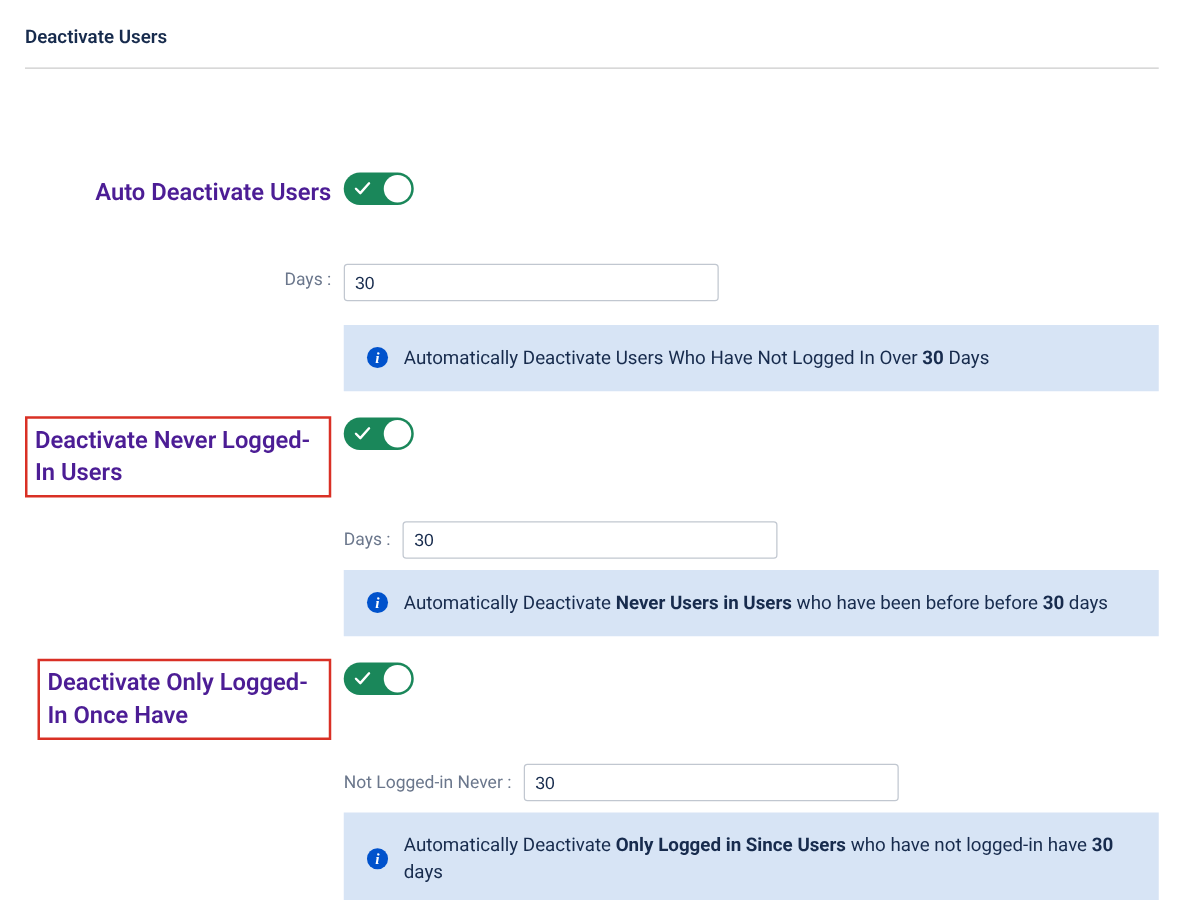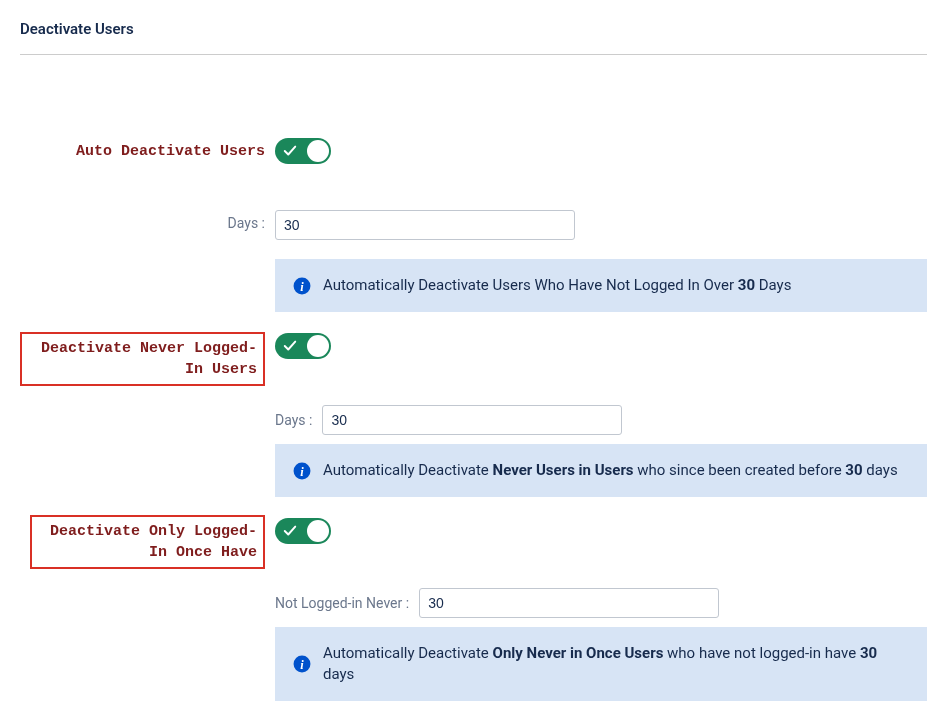--- a/index.html
+++ b/index.html
@@ -33,31 +33,30 @@
     }
     .label-col {
       width: 255px;
       min-width: 255px;
       text-align: right;
       padding-right: 10px;
       padding-top: 6px;
     }
     .label-col label {
       font-weight: 600;
-      color: #7f1d1d;
-      font-size: 15px;
+      color: #4c1d95;
+      font-size: 19px;
       display: inline-block;
       line-height: 1.4;
-      font-family: Liberation Mono, monospace;
     }
     .label-highlight {
       border: 2px solid #D93025;
       padding: 4px 6px;
       display: inline-block;
-      text-align: right;
+      text-align: left;
       line-height: 1.4;
     }
     .control-col {
       flex: 1;
       display: flex;
       align-items: center;
       min-height: 32px;
     }
     .sub-label-col {
       width: 255px;
@@ -209,21 +208,21 @@
 </div>
 
 <div class="info-banner">
   <span class="info-icon">
     <svg viewBox="0 0 16 16" width="18" height="18">
         <circle cx="8" cy="8" r="7.5" fill="#0052CC"></circle>
         <text x="8" y="12" text-anchor="middle" font-family="Georgia, serif" font-style="italic" font-weight="bold" font-size="11" fill="#fff">i</text>
       </svg>
   </span>
   <span class="info-text">
-    <span>Automatically Deactivate </span><b>Never Users in Users</b><span> who since been created before </span><b>30</b><span> days</span>
+    <span>Automatically Deactivate </span><b>Never Users in Users</b><span> who have been before before </span><b>30</b><span> days</span>
   </span>
 </div>
 
 <div class="form-row">
   <div class="label-col" style="padding-top:0;">
     <span class="label-highlight" style="max-width:235px;">
       <label>Deactivate Only Logged-In Once Have</label>
     </span>
   </div>
   <div class="control-col">
@@ -247,17 +246,17 @@
 </div>
 
 <div class="info-banner">
   <span class="info-icon">
     <svg viewBox="0 0 16 16" width="18" height="18">
         <circle cx="8" cy="8" r="7.5" fill="#0052CC"></circle>
         <text x="8" y="12" text-anchor="middle" font-family="Georgia, serif" font-style="italic" font-weight="bold" font-size="11" fill="#fff">i</text>
       </svg>
   </span>
   <span class="info-text">
-    <span>Automatically Deactivate </span><b>Only Never in Once Users</b><span> who have not logged-in have </span><b>30</b><span> days</span>
+    <span>Automatically Deactivate </span><b>Only Logged in Since Users</b><span> who have not logged-in have </span><b>30</b><span> days</span>
   </span>
 </div>
 
 <div class="spacer-md"></div>
 
 </body></html>

